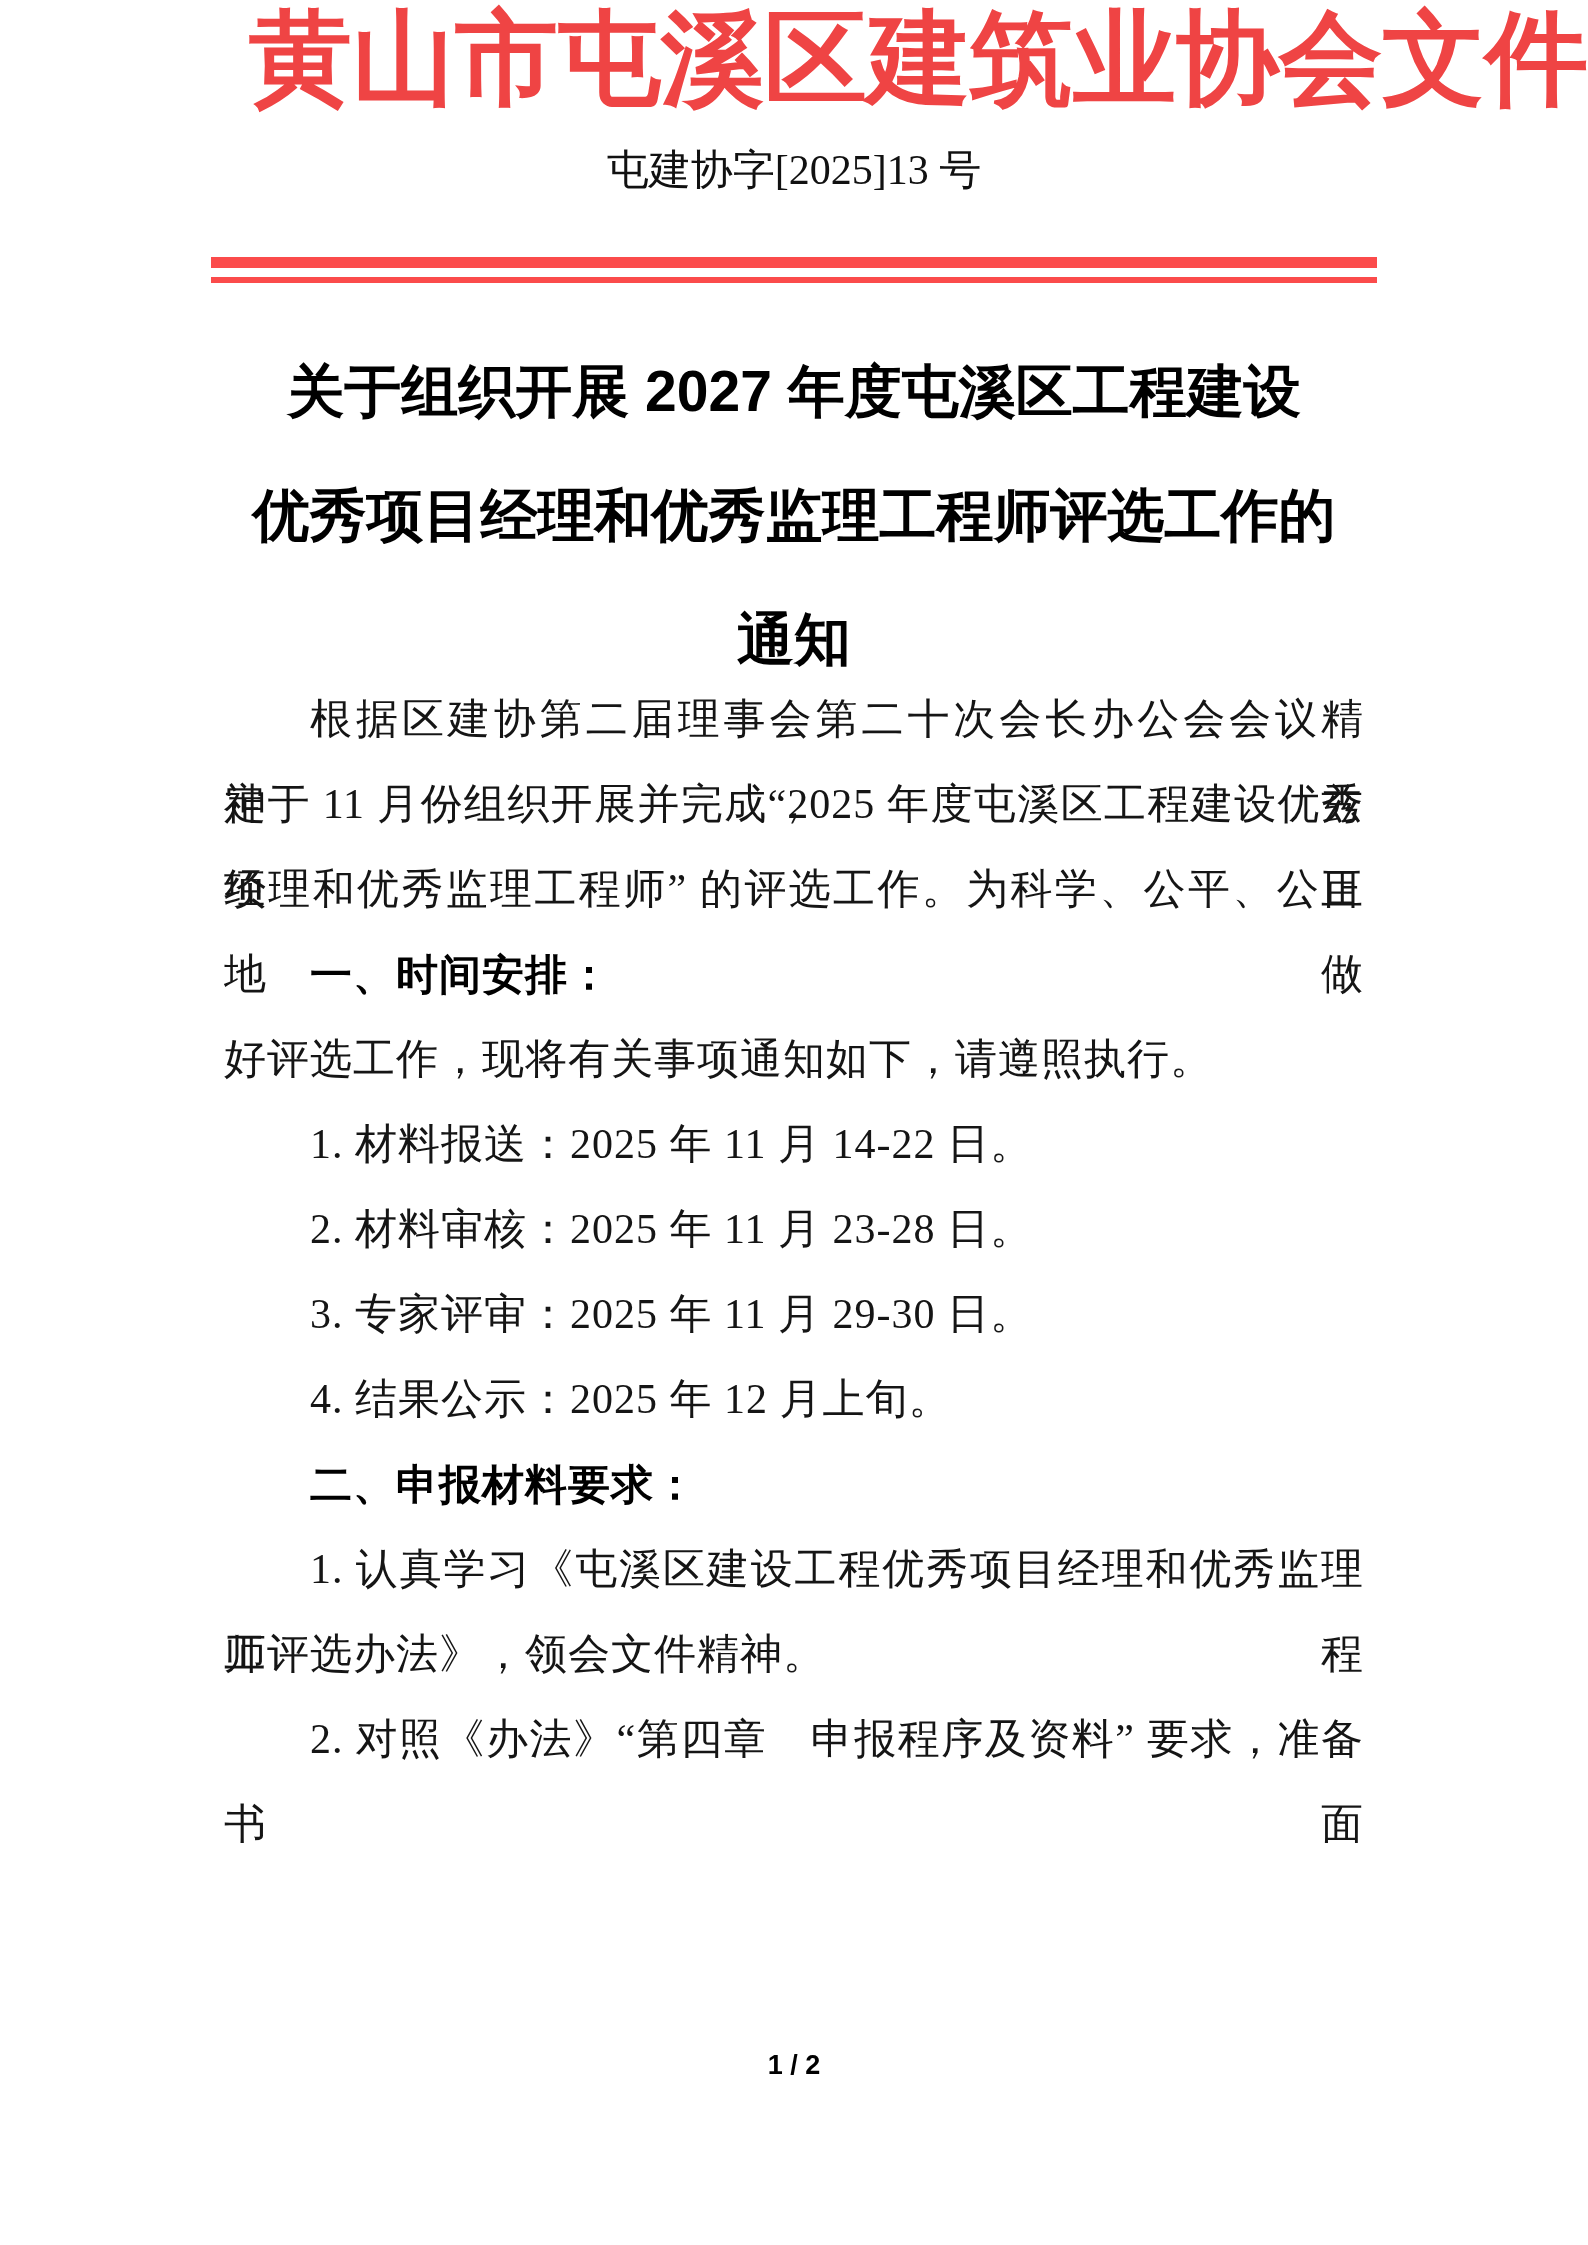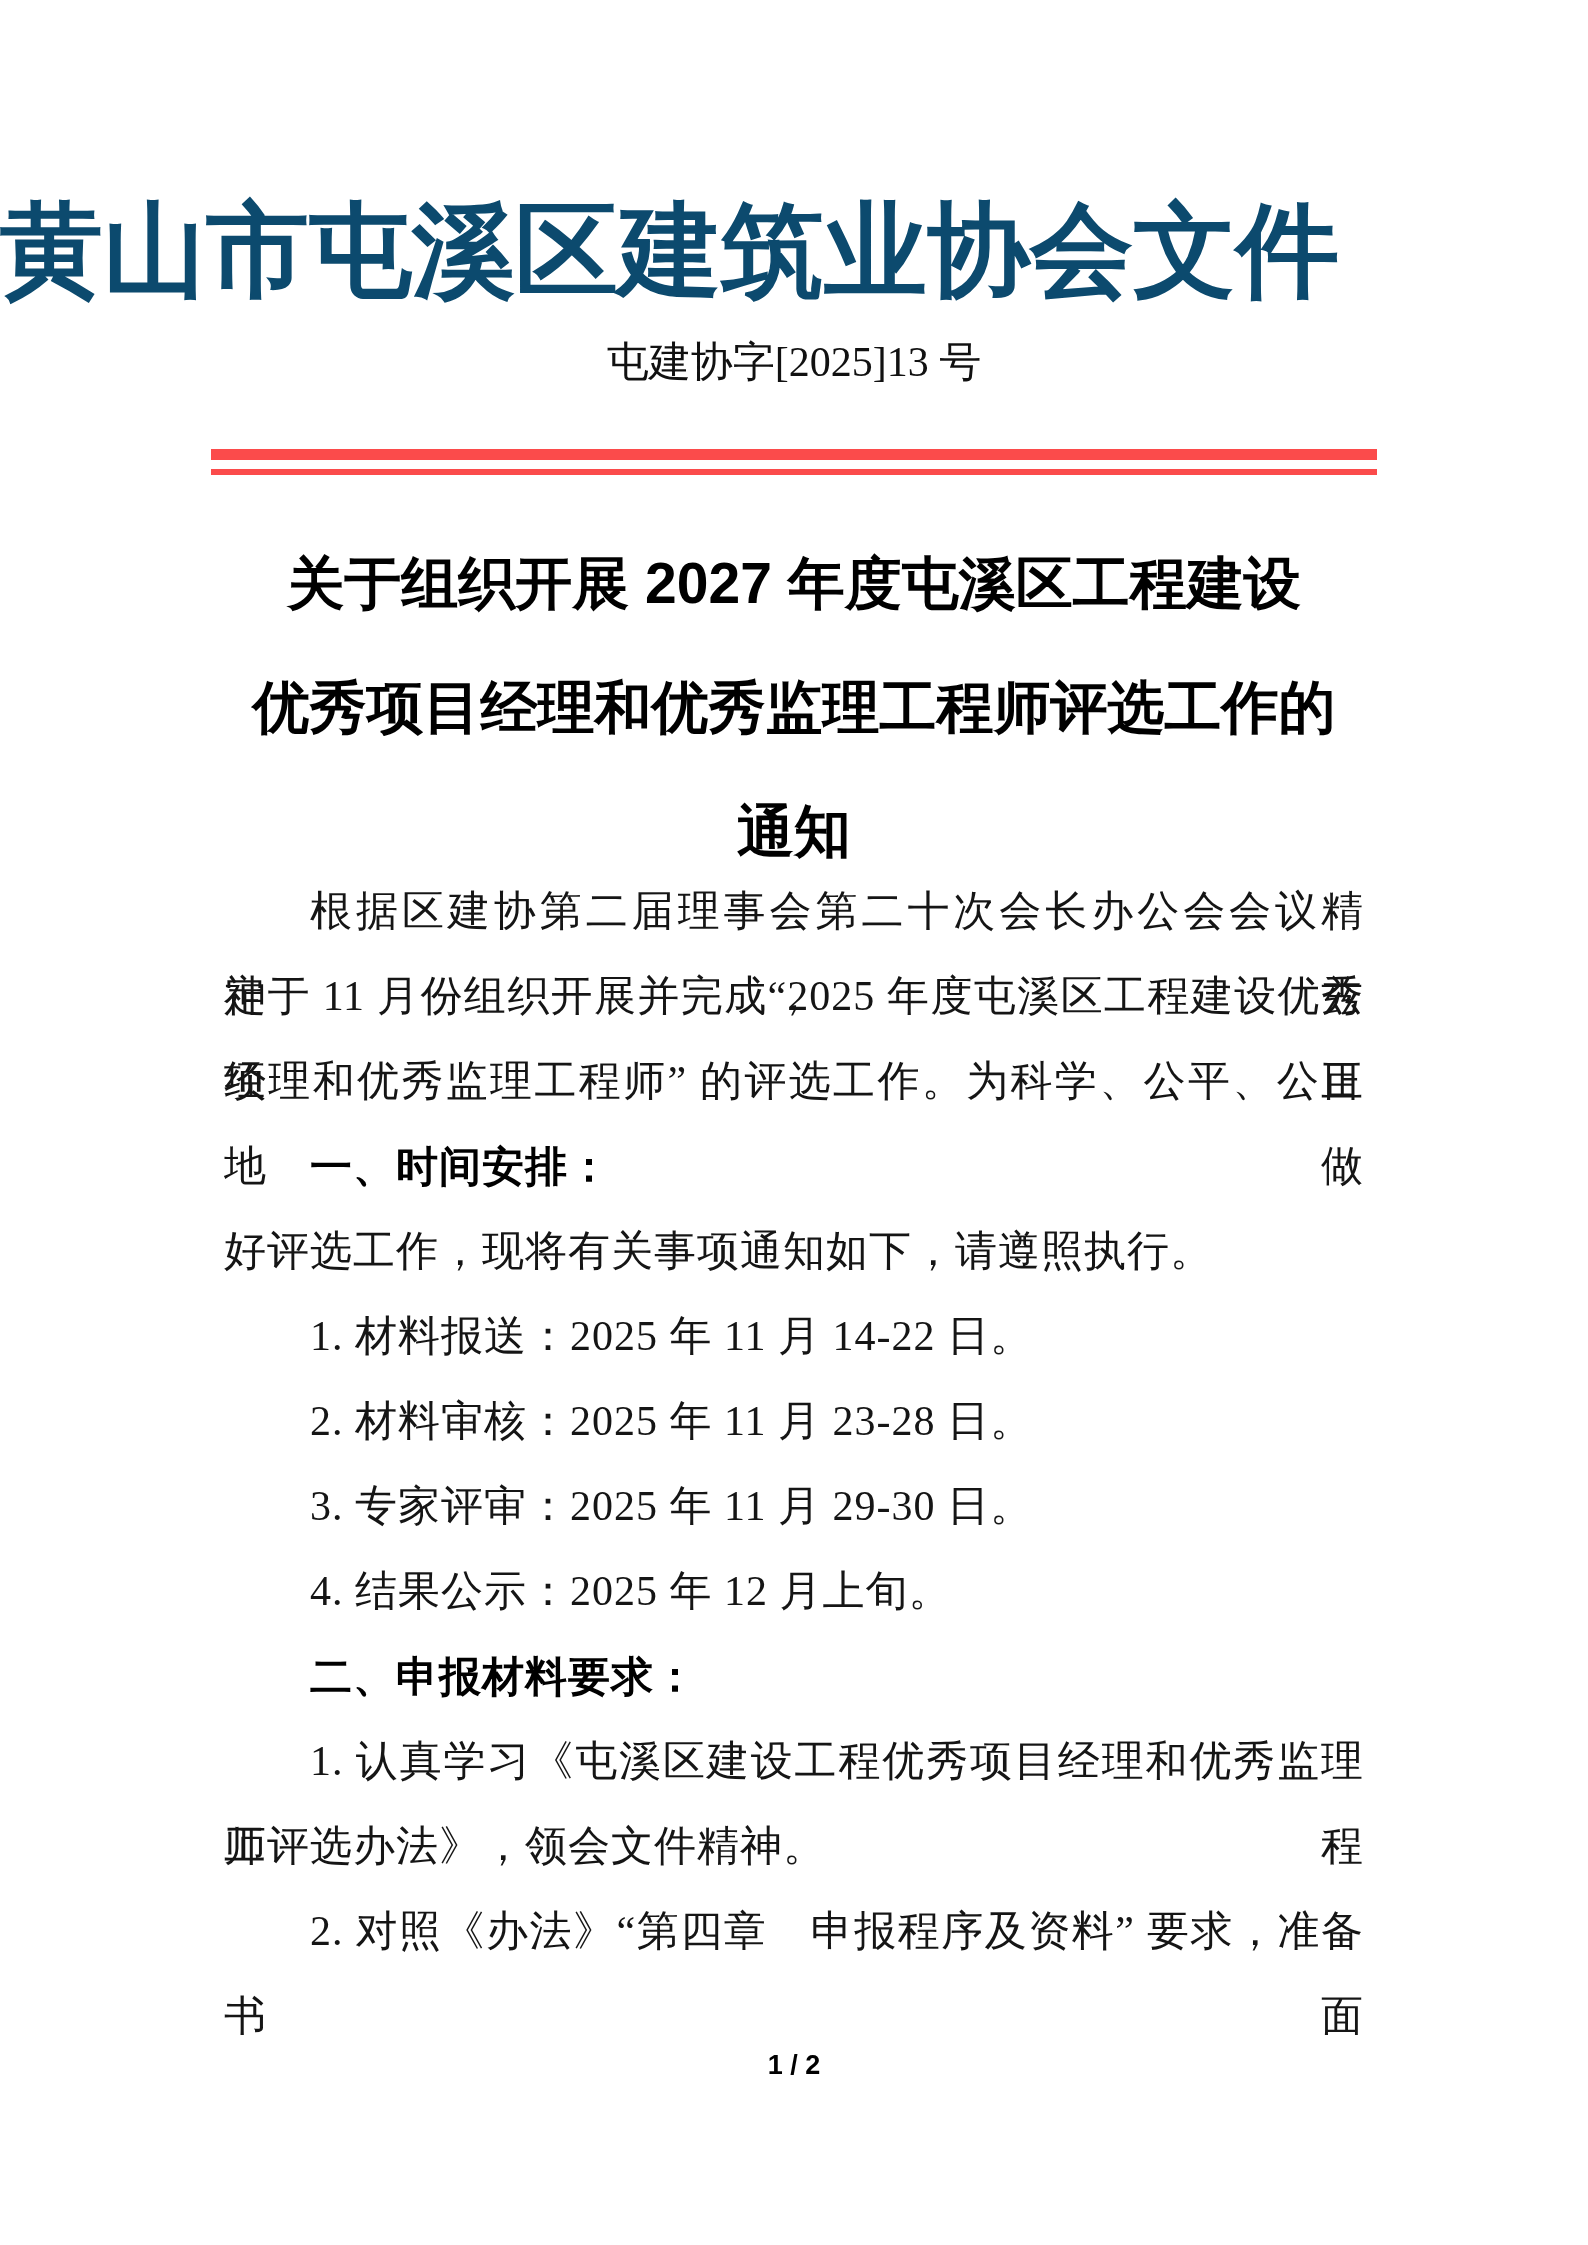--- a/index.html
+++ b/index.html
@@ -8,27 +8,26 @@
     position: relative;
     width: 1588px;
     height: 2245px;
     margin: 0 auto;
     background: #ffffff;
     overflow: hidden;
     font-family: "Liberation Serif", "DejaVu Serif", serif;
     color: #111111;
   }
   .masthead {
-    padding-top: 192px;
-    text-align: left;
+    text-align: right;
     font-family: "Liberation Serif", "DejaVu Serif", serif;
     font-weight: bold;
     font-size: 103px;
     line-height: 1.15;
-    color: #0c4a6e;
+    color: #ef4444;
     white-space: nowrap;
     letter-spacing: 0px;
   }
   .docnum {
     margin-top: 28px;
     text-align: center;
     font-size: 42px;
     line-height: 1.15;
     color: #111111;
   }

